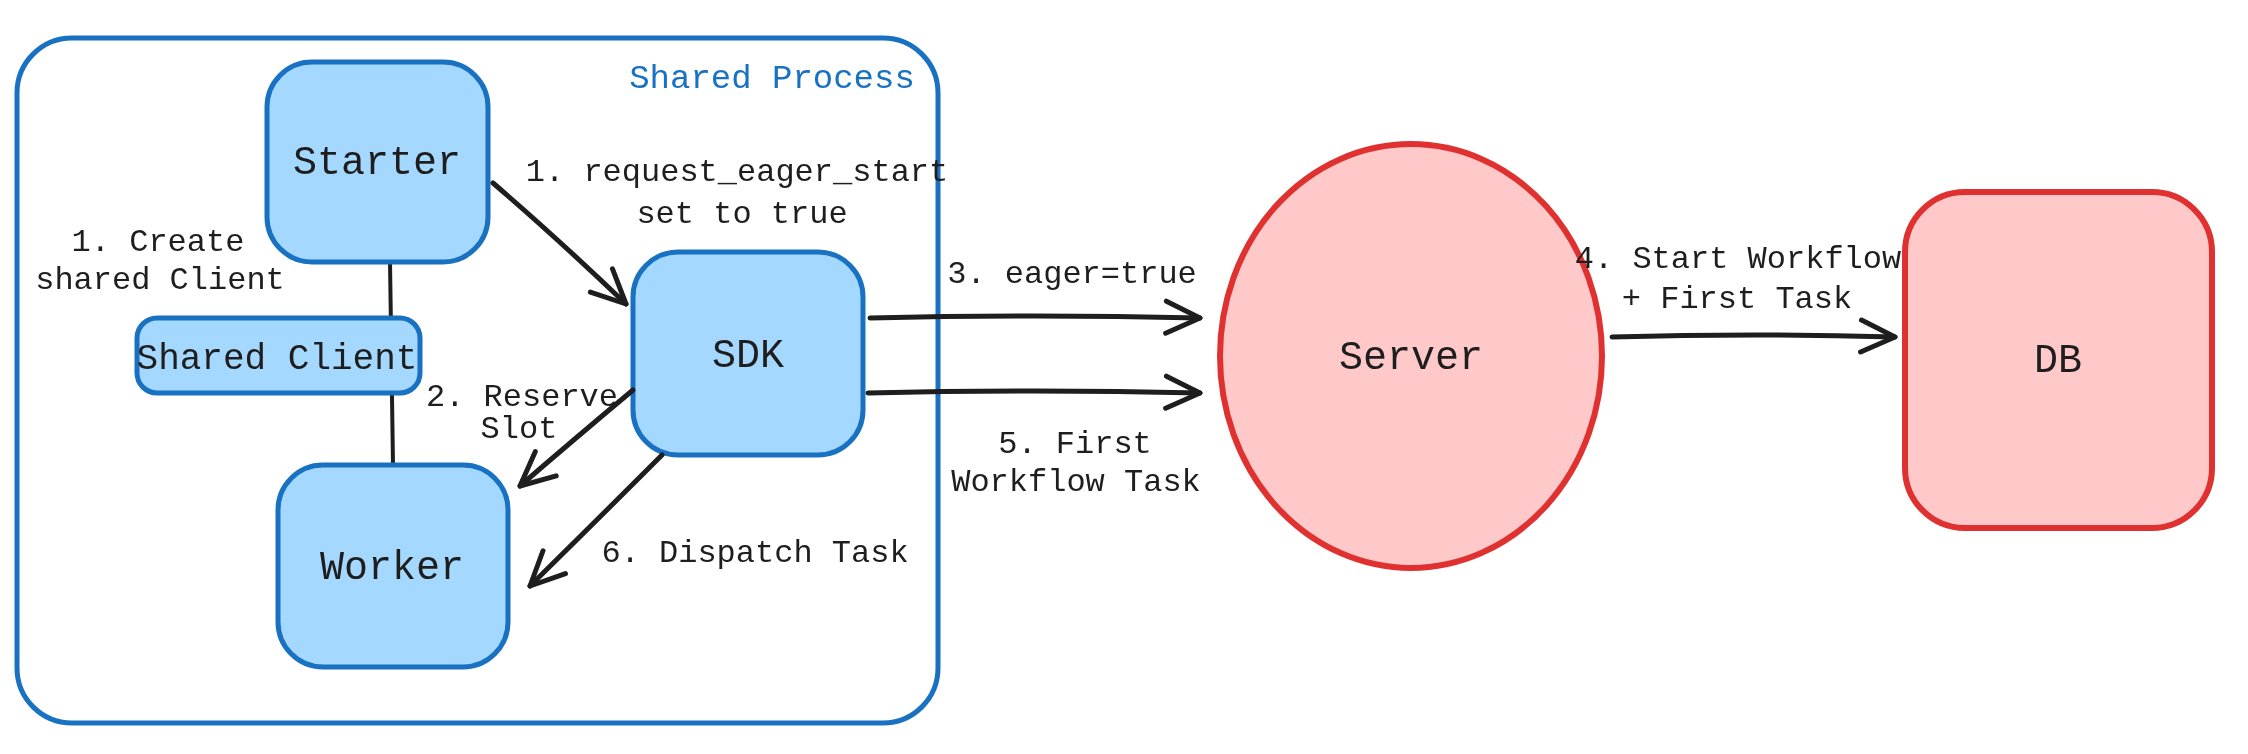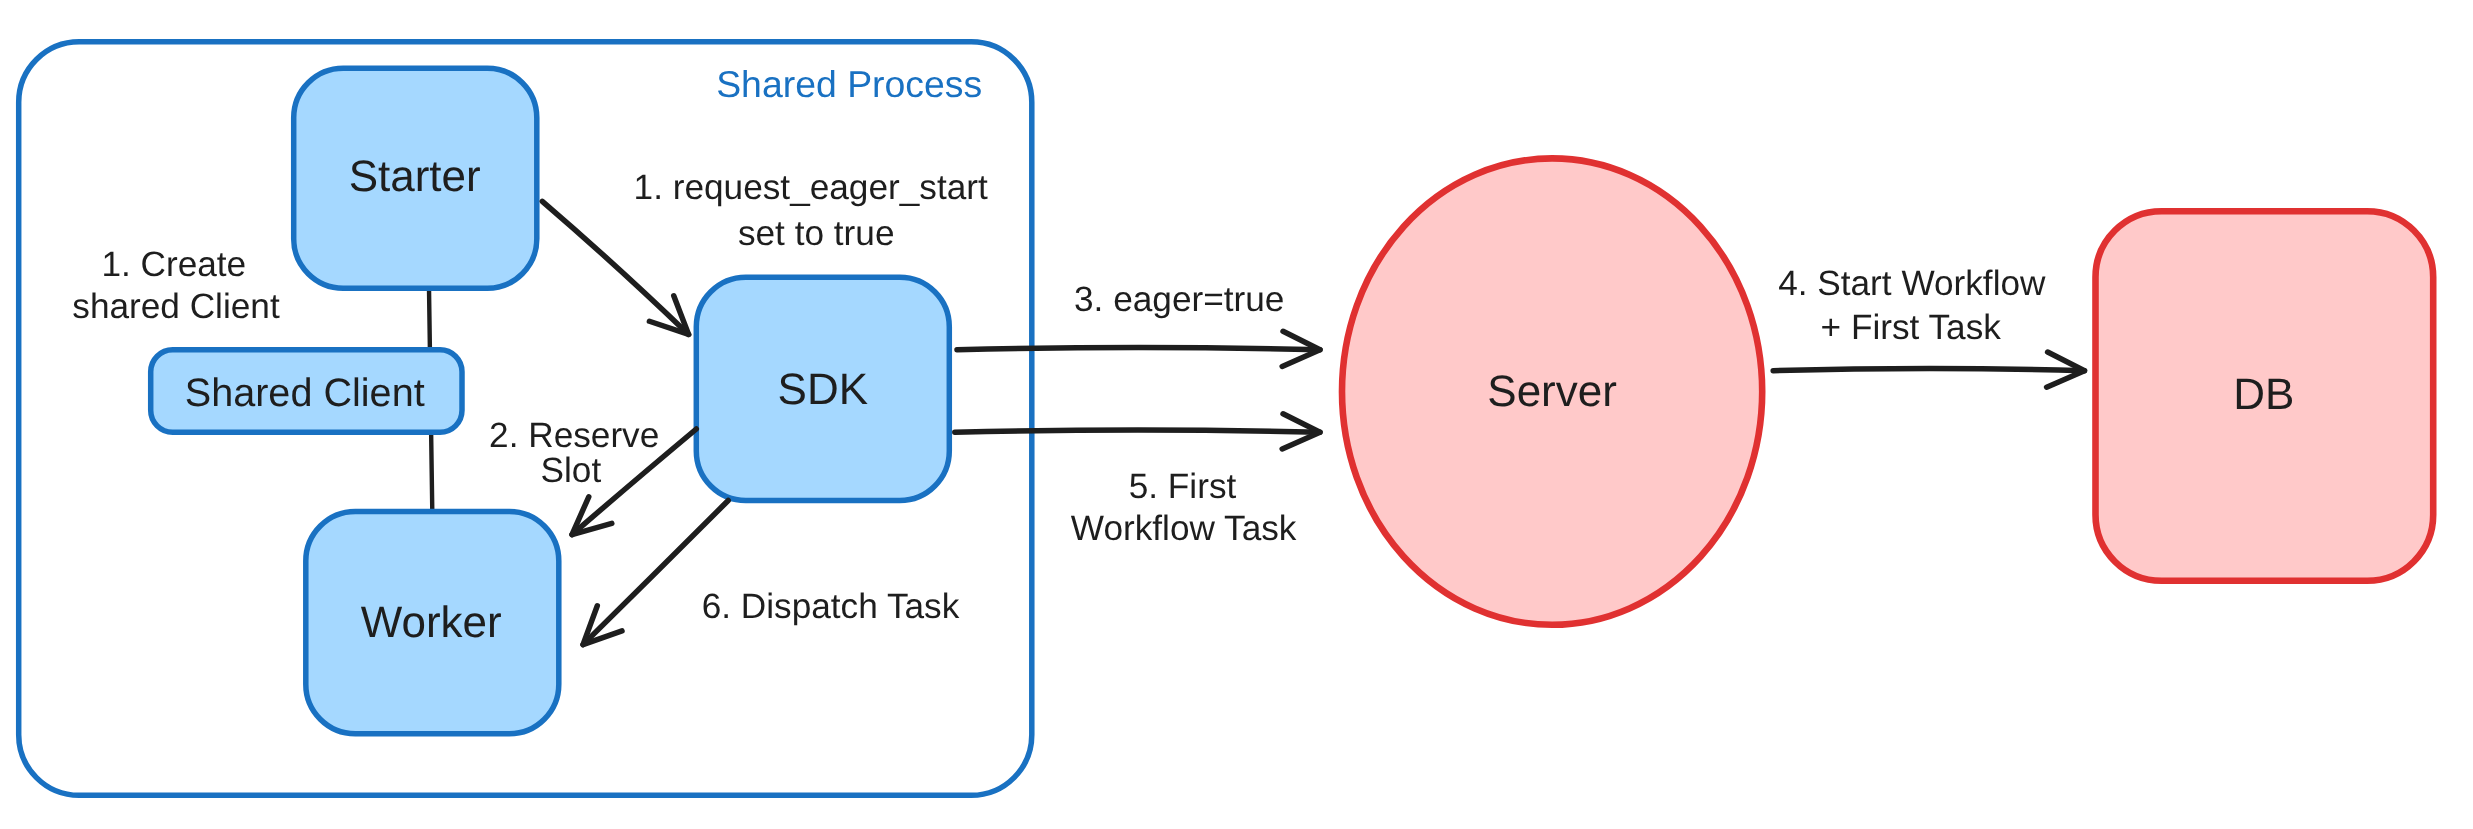--- a/index.html
+++ b/index.html
@@ -5,21 +5,21 @@
   html, body {
     margin: 0;
     padding: 0;
     background: #ffffff;
   }
   .canvas-wrap {
     position: relative;
     width: 2248px;
     height: 754px;
     background: #ffffff;
-    font-family: Liberation Sans, sans-serif;
+    font-family: Liberation Mono, monospace;
   }
   svg { display: block; }
 
   
   .container-box {
     fill: none;
     stroke: #1971c2;
     stroke-width: 5;
   }
   .blue-node {

